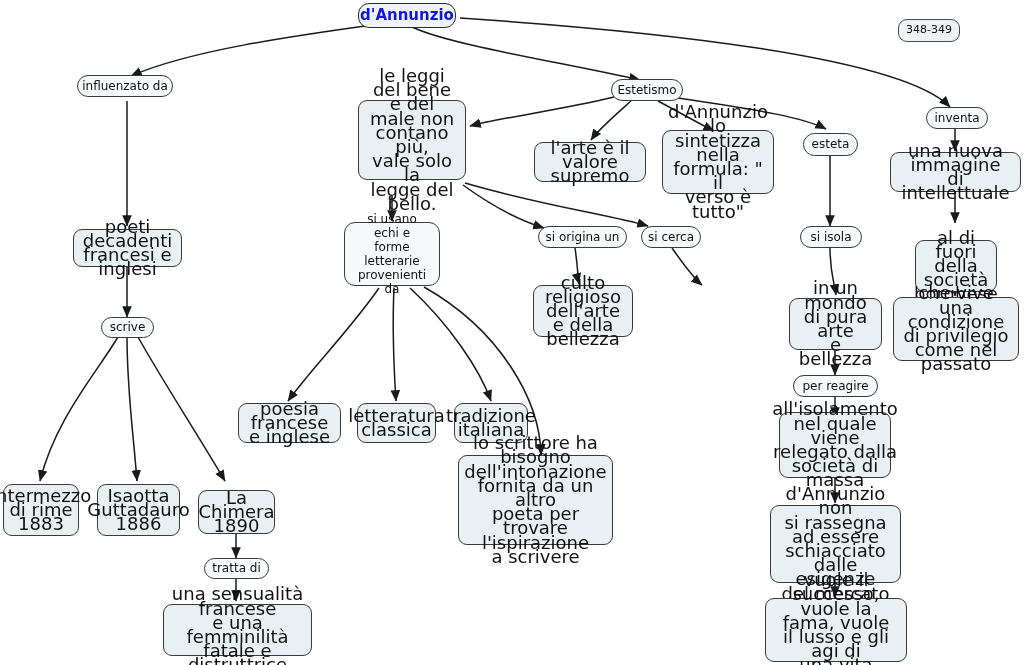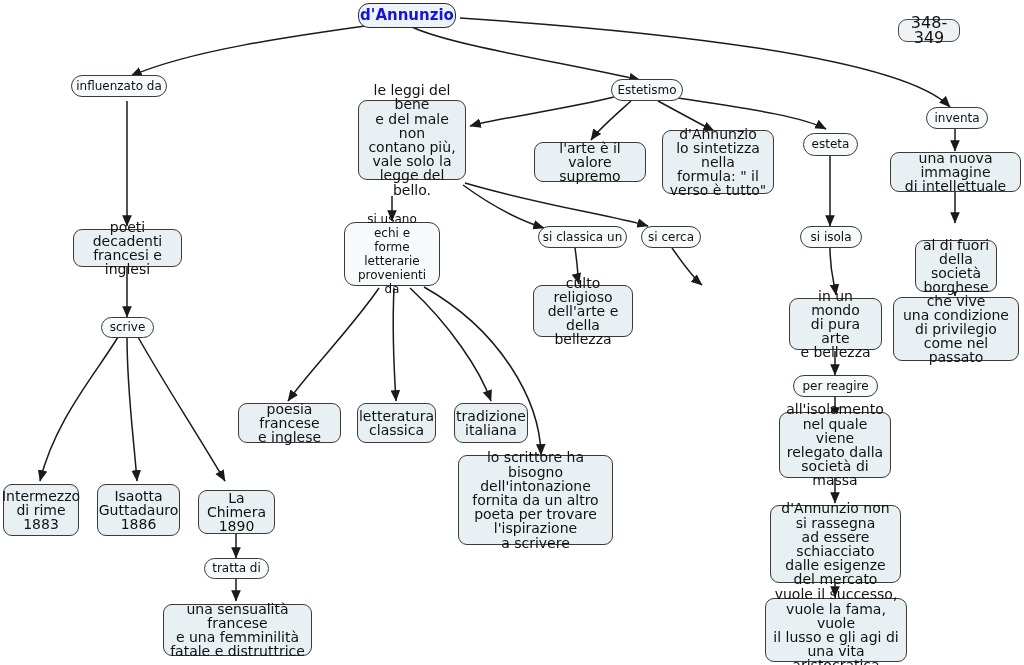--- a/index.html
+++ b/index.html
@@ -3,31 +3,31 @@
 <meta charset="utf-8">
 <style>
   html,body{margin:0;padding:0;background:#ffffff;}
   body{width:1024px;height:665px;overflow:hidden;
        font-family:"DejaVu Sans","Liberation Sans",sans-serif;}
   #map{position:relative;width:888px;height:665px;}
   svg#edges{position:absolute;left:0;top:0;width:1024px;height:665px;}
   .node{position:absolute;box-sizing:border-box;
         background:#e9f0f3;border:1.4px solid #3a3a3a;border-radius:9px;
         display:flex;align-items:center;justify-content:center;
-        text-align:center;color:#111111;font-size:14px;line-height:14.2px;
+        text-align:center;color:#111111;font-size:18px;line-height:14.2px;
         padding:3px 6px;white-space:pre-line;}
   .link{position:absolute;box-sizing:border-box;
         background:#f7fafb;border:1.3px solid #3a3a3a;border-radius:999px;
         display:flex;align-items:center;justify-content:center;
         text-align:center;color:#111111;font-size:12px;line-height:13px;
         padding:1px 8px;white-space:nowrap;}
   .root{background:#eef3f7;border:1.6px solid #2b2b2b;border-radius:11px;
         color:#1414e0;font-weight:bold;font-size:15px;}
   .badge{background:#eef2f4;border:1.3px solid #4a4a4a;border-radius:9px;
-         font-size:16px;color:#111;}
+         font-size:11px;color:#111;}
 </style>
 </head>
 <body>
 
 <div id="map">
 
   <svg id="edges" viewBox="0 0 1024 665">
     <defs>
       <marker id="arw" markerWidth="9" markerHeight="9" refX="7.2" refY="3.2" orient="auto" markerUnits="strokeWidth">
         <path d="M0,0 L7.6,3.2 L0,6.4 z" fill="#1a1a1a"></path>
@@ -73,21 +73,21 @@
       <path d="M955,126 L955,151"></path>
       <path d="M955,189 L955,223" marker-end=""></path>
       <path d="M955,272 L955,296"></path>
     </g>
   </svg>
 
   <div class="node root" style="left:358px;top:3px;width:98px;height:25px;">d'Annunzio</div>
 
   <div class="node badge" style="left:898px;top:19px;width:62px;height:23px;">348-349</div>
 
-  <div class="link" style="left:71px;top:75px;width:96px;height:22px;">influenzato da</div>
+  <div class="link" style="left:77px;top:75px;width:96px;height:22px;">influenzato da</div>
   <div class="node" style="left:73px;top:229px;width:109px;height:38px;">poeti decadenti
 francesi e inglesi</div>
   <div class="link" style="left:101px;top:317px;width:53px;height:21px;">scrive</div>
   <div class="node" style="left:3px;top:484px;width:76px;height:52px;">Intermezzo
 di rime
 1883</div>
   <div class="node" style="left:97px;top:484px;width:83px;height:52px;">Isaotta
 Guttadauro
 1886</div>
   <div class="node" style="left:198px;top:490px;width:77px;height:44px;">La Chimera
@@ -113,21 +113,21 @@
 
   <div class="node" style="left:454px;top:403px;width:74px;height:40px;">tradizione
 italiana</div>
   <div class="node" style="left:458px;top:455px;width:155px;height:90px;">lo scrittore ha
 bisogno dell'intonazione
 fornita da un altro
 poeta per trovare
 l'ispirazione
 a scrivere</div>
 
-  <div class="link" style="left:538px;top:226px;width:89px;height:22px;">si classica un</div>
+  <div class="link" style="left:538px;top:226px;width:89px;height:22px;">si origina un</div>
   <div class="node" style="left:533px;top:285px;width:100px;height:52px;">culto religioso
 dell'arte e della
 bellezza</div>
   <div class="link" style="left:641px;top:226px;width:60px;height:22px;">si cerca</div>
 
   <div class="link" style="left:611px;top:79px;width:72px;height:22px;">Estetismo</div>
   <div class="node" style="left:534px;top:142px;width:112px;height:40px;">l'arte è il valore
 supremo</div>
   <div class="node" style="left:662px;top:130px;width:112px;height:64px;">d'Annunzio
 lo sintetizza nella

